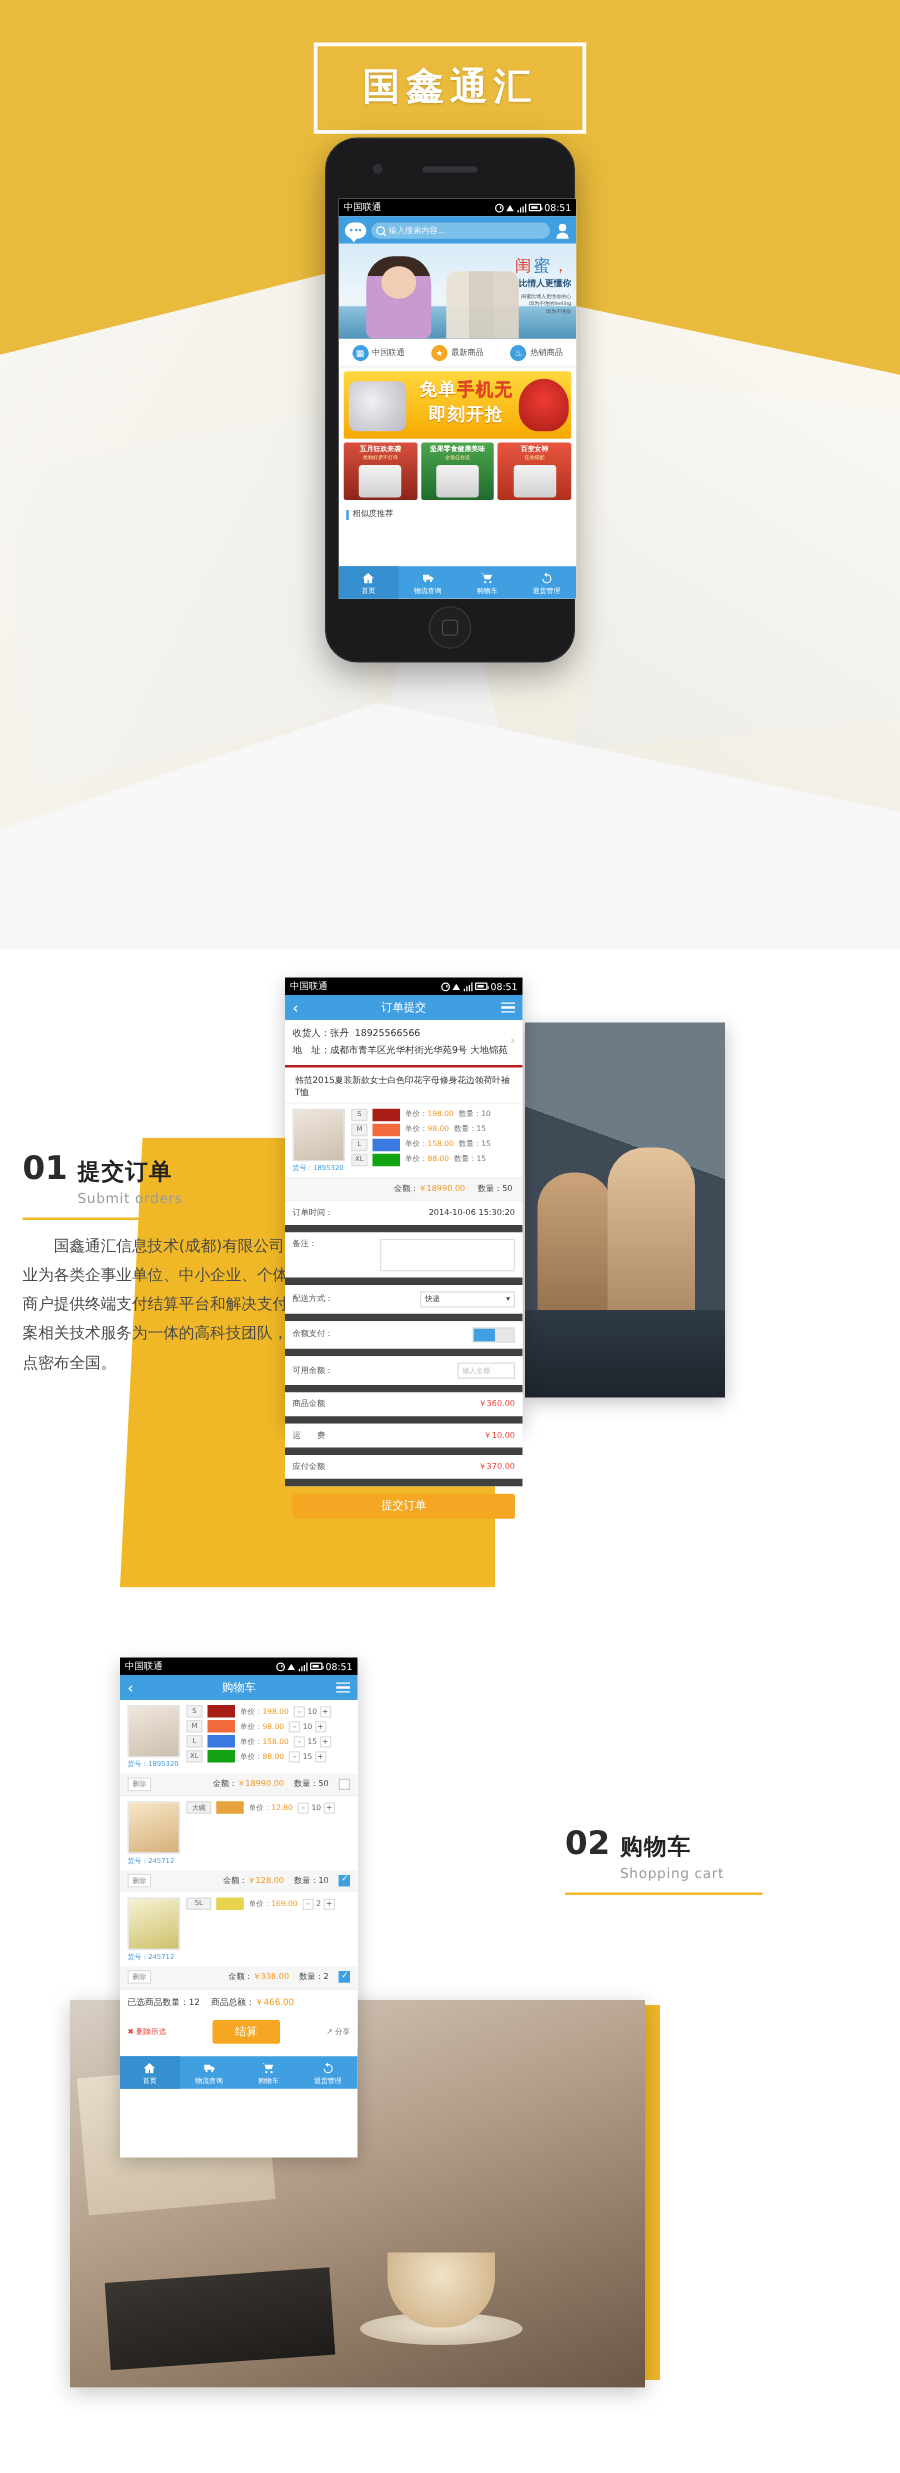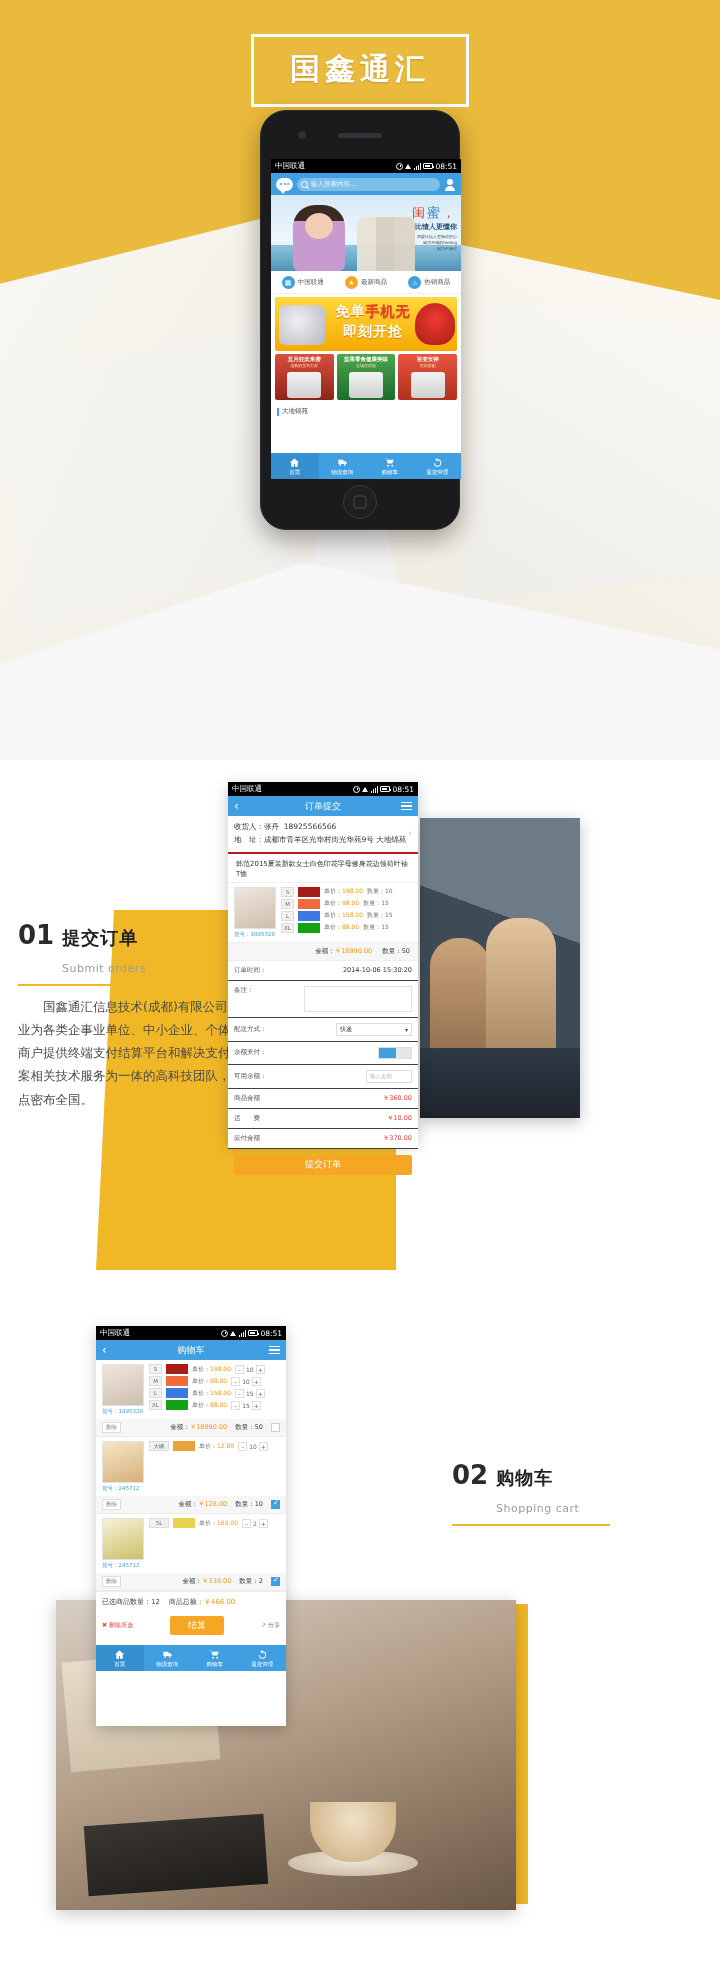--- a/index.html
+++ b/index.html
@@ -230,21 +230,21 @@
   .sec2 { position:absolute; left:0; top:760px; width:720px; height:540px; }
   .sec2 .yellow-block {
     position:absolute; left:96px; top:150px; width:300px; height:360px;
     background:#f0b827; transform: skewX(-0deg);
     clip-path: polygon(6% 0, 100% 0, 100% 100%, 0 100%);
   }
   .num-block { position:absolute; left:18px; top:160px; width:235px; }
   .num-row { display:flex; align-items:baseline; gap:8px; }
   .num-row .nm { font-size:26px; font-weight:bold; color:#2b2b2b; font-family:"DejaVu Sans","Liberation Sans",sans-serif;}
   .num-row .nt { font-size:18px; color:#222; font-weight:bold; letter-spacing:1px; }
-  .num-sub { margin-left:44px; font-size:11px; color:#9b9b9b; letter-spacing:.5px; margin-top:12px;}
+  .num-sub { margin-left:44px; font-size:11px; color:#9b9b9b; letter-spacing:.5px; margin-top:2px;}
   .num-rule { width:158px; height:2px; background:#f0b827; margin:9px 0 9px 0; }
   .num-body { font-size:12.5px; line-height:1.85; color:#4a4a4a; text-indent:25px; }
   .num-block.right { left:auto; right:18px; width:250px; text-align:left; }
   .num-block.right .num-rule { margin-left:0; }
 
   .phone2 {
     position:absolute; left:228px; top:22px; width:190px; height:360px;
     background:#fff; box-shadow: 0 4px 14px rgba(0,0,0,.22);
   }
   .photo2 {
@@ -284,21 +284,21 @@
     display:flex; align-items:center; justify-content:center; }
   .sizerow .sw { width:22px; height:10px; }
   .sizerow .pr { color:#777; white-space:nowrap; }
   .sizerow .pr em { color:#f59a23; font-style:normal; }
   .sizerow .qt { color:#777; white-space:nowrap; }
   .sumrow { background:#f6f6f6; border-top:1px solid #eee; border-bottom:1px solid #eee;
     padding:4px 8px; font-size:6.5px; color:#444; display:flex; justify-content:flex-end; gap:10px; }
   .sumrow em{ font-style:normal; color:#f59a23; }
 
   .frow { background:#fff; padding:5px 6px; font-size:6.5px; color:#555; display:flex; align-items:center;
-    justify-content:space-between; border-bottom:1px solid #404040; }
+    justify-content:space-between; border-bottom:6px solid #404040; }
   .frow .val { color:#333; }
   .frow.note { align-items:flex-start; }
   .noteb { width:108px; height:26px; border:1px solid #e0e0e0; background:#fff; }
   .selbox { width:76px; height:13px; border:1px solid #ddd; background:#fff; font-size:6px; color:#444;
     display:flex; align-items:center; justify-content:space-between; padding:0 3px; }
   .toggle { width:34px; height:12px; background:#e6e6e6; position:relative; border:1px solid #ddd; }
   .toggle b{ position:absolute; left:0; top:0; bottom:0; width:17px; background:#3f9fe0; display:block; }
   .inpsm{ width:46px; height:13px; border:1px solid #ddd; font-size:5.5px; color:#bbb;
     display:flex;align-items:center; padding-left:3px; background:#fff;}
   .amt { color:#e8433a; }
@@ -455,21 +455,21 @@
           </div>
           <div class="card card3">
             <span class="ct">百变女神</span>
             <span class="ct2">任你搭配</span>
             <span class="thumb"></span>
           </div>
         </div>
 
         <div class="recomm">
           <span class="bar"></span>
-          <span>大地锦苑</span>
+          <span>相似度推荐</span>
         </div>
 
         <div class="tabbar">
           <div class="tab active">
             <svg class="ti" viewBox="0 0 24 24">
                 <path fill="#fff" d="M12 3L2 12h3v9h6v-6h2v6h6v-9h3z"></path>
               </svg>
             <span class="tl">首页</span>
           </div>
           <div class="tab">

